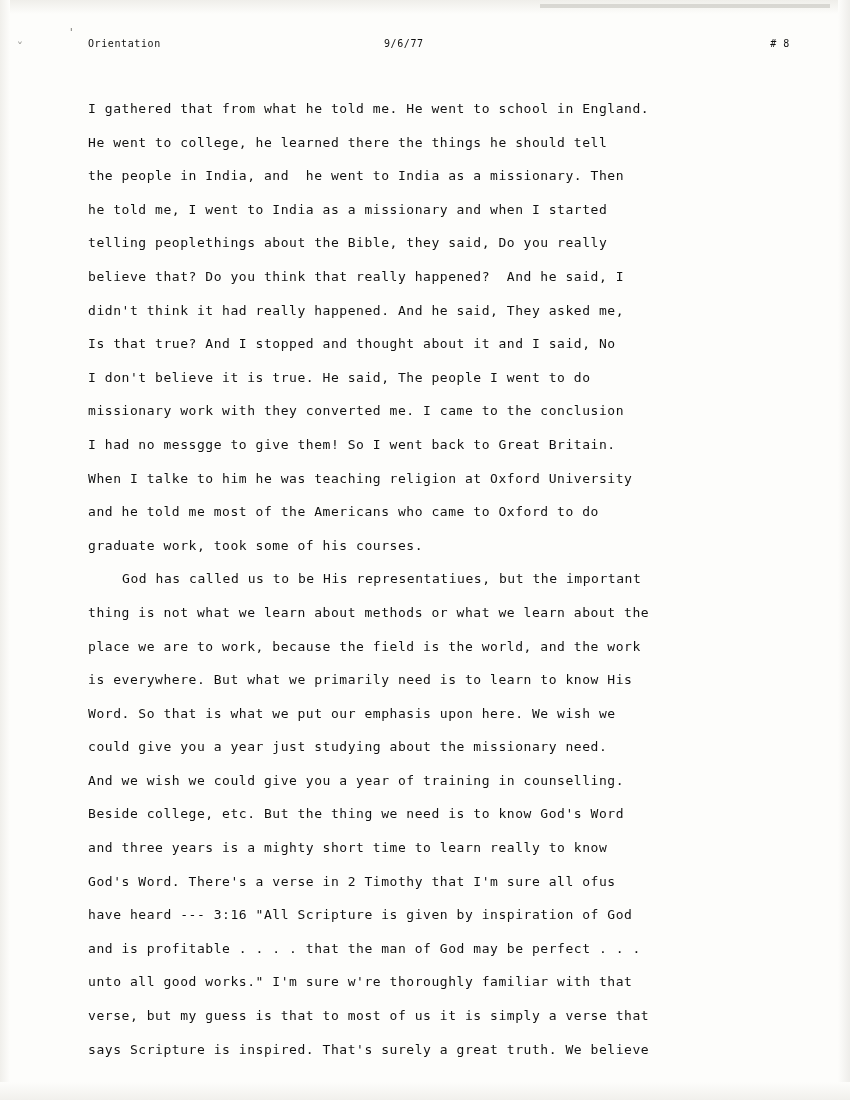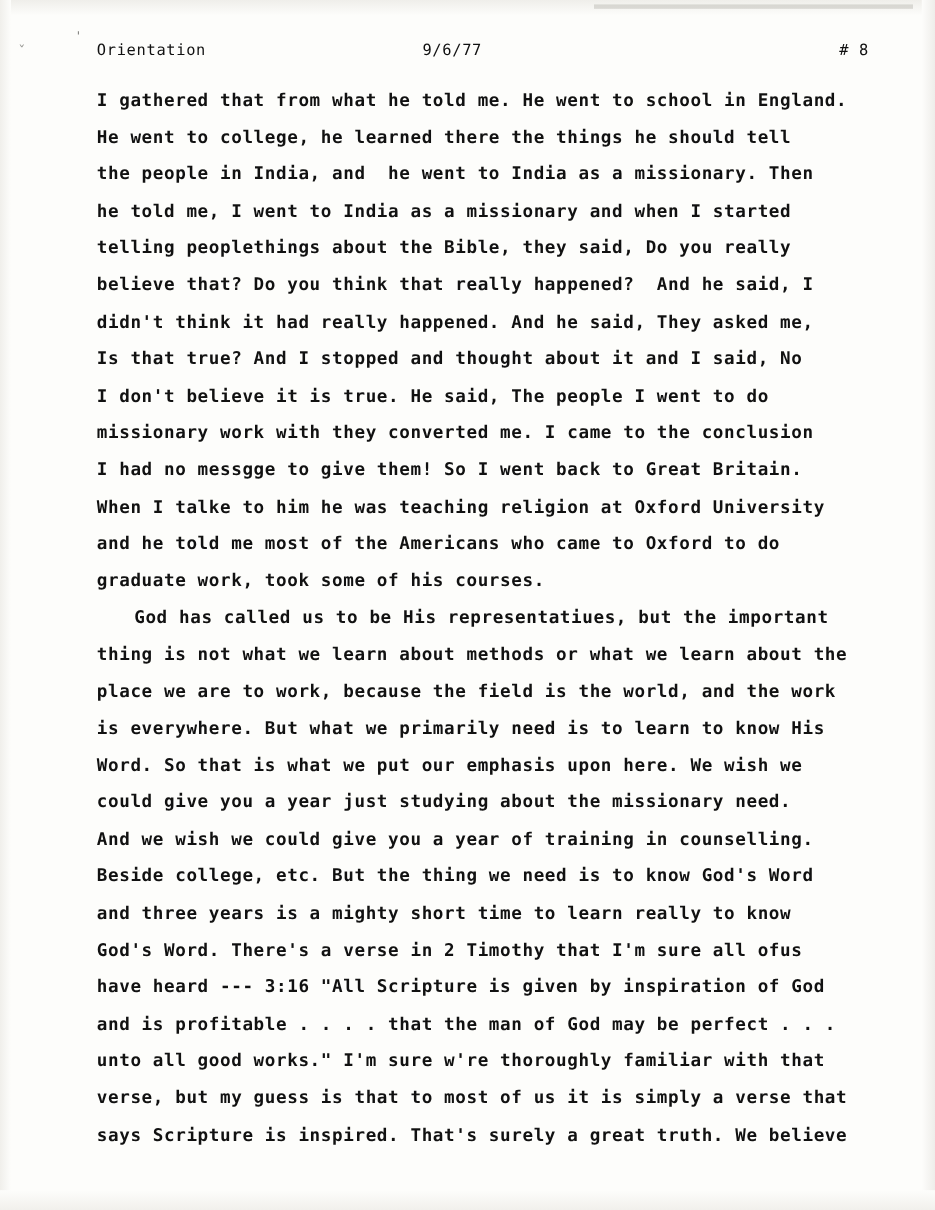--- a/index.html
+++ b/index.html
@@ -68,21 +68,21 @@
     font-size: 13px;
     color: #9a9a96;
   }
 
   .header {
     position: absolute;
     top: 38px;
     left: 88px;
     right: 60px;
     height: 22px;
-    font-size: 14px;
+    font-size: 10px;
     letter-spacing: 0.6px;
   }
   .header .h-title {
     position: absolute;
     left: 0;
     top: 0;
   }
   .header .h-date {
     position: absolute;
     left: 296px;
@@ -90,28 +90,27 @@
     text-align: center;
   }
   .header .h-page {
     position: absolute;
     right: 0;
     top: 0;
   }
 
   .body-text {
     position: absolute;
-    top: 74px;
+    top: 92px;
     left: 88px;
     width: 700px;
-    font-size: 16px;
+    font-size: 13px;
     line-height: 33.6px;
     letter-spacing: 0.55px;
     white-space: pre-wrap;
-    font-weight: bold;
   }
   .line {
     display: block;
     white-space: pre;
     height: 33.6px;
   }
   .line.indent {
     padding-left: 34px;
   }
 </style>

